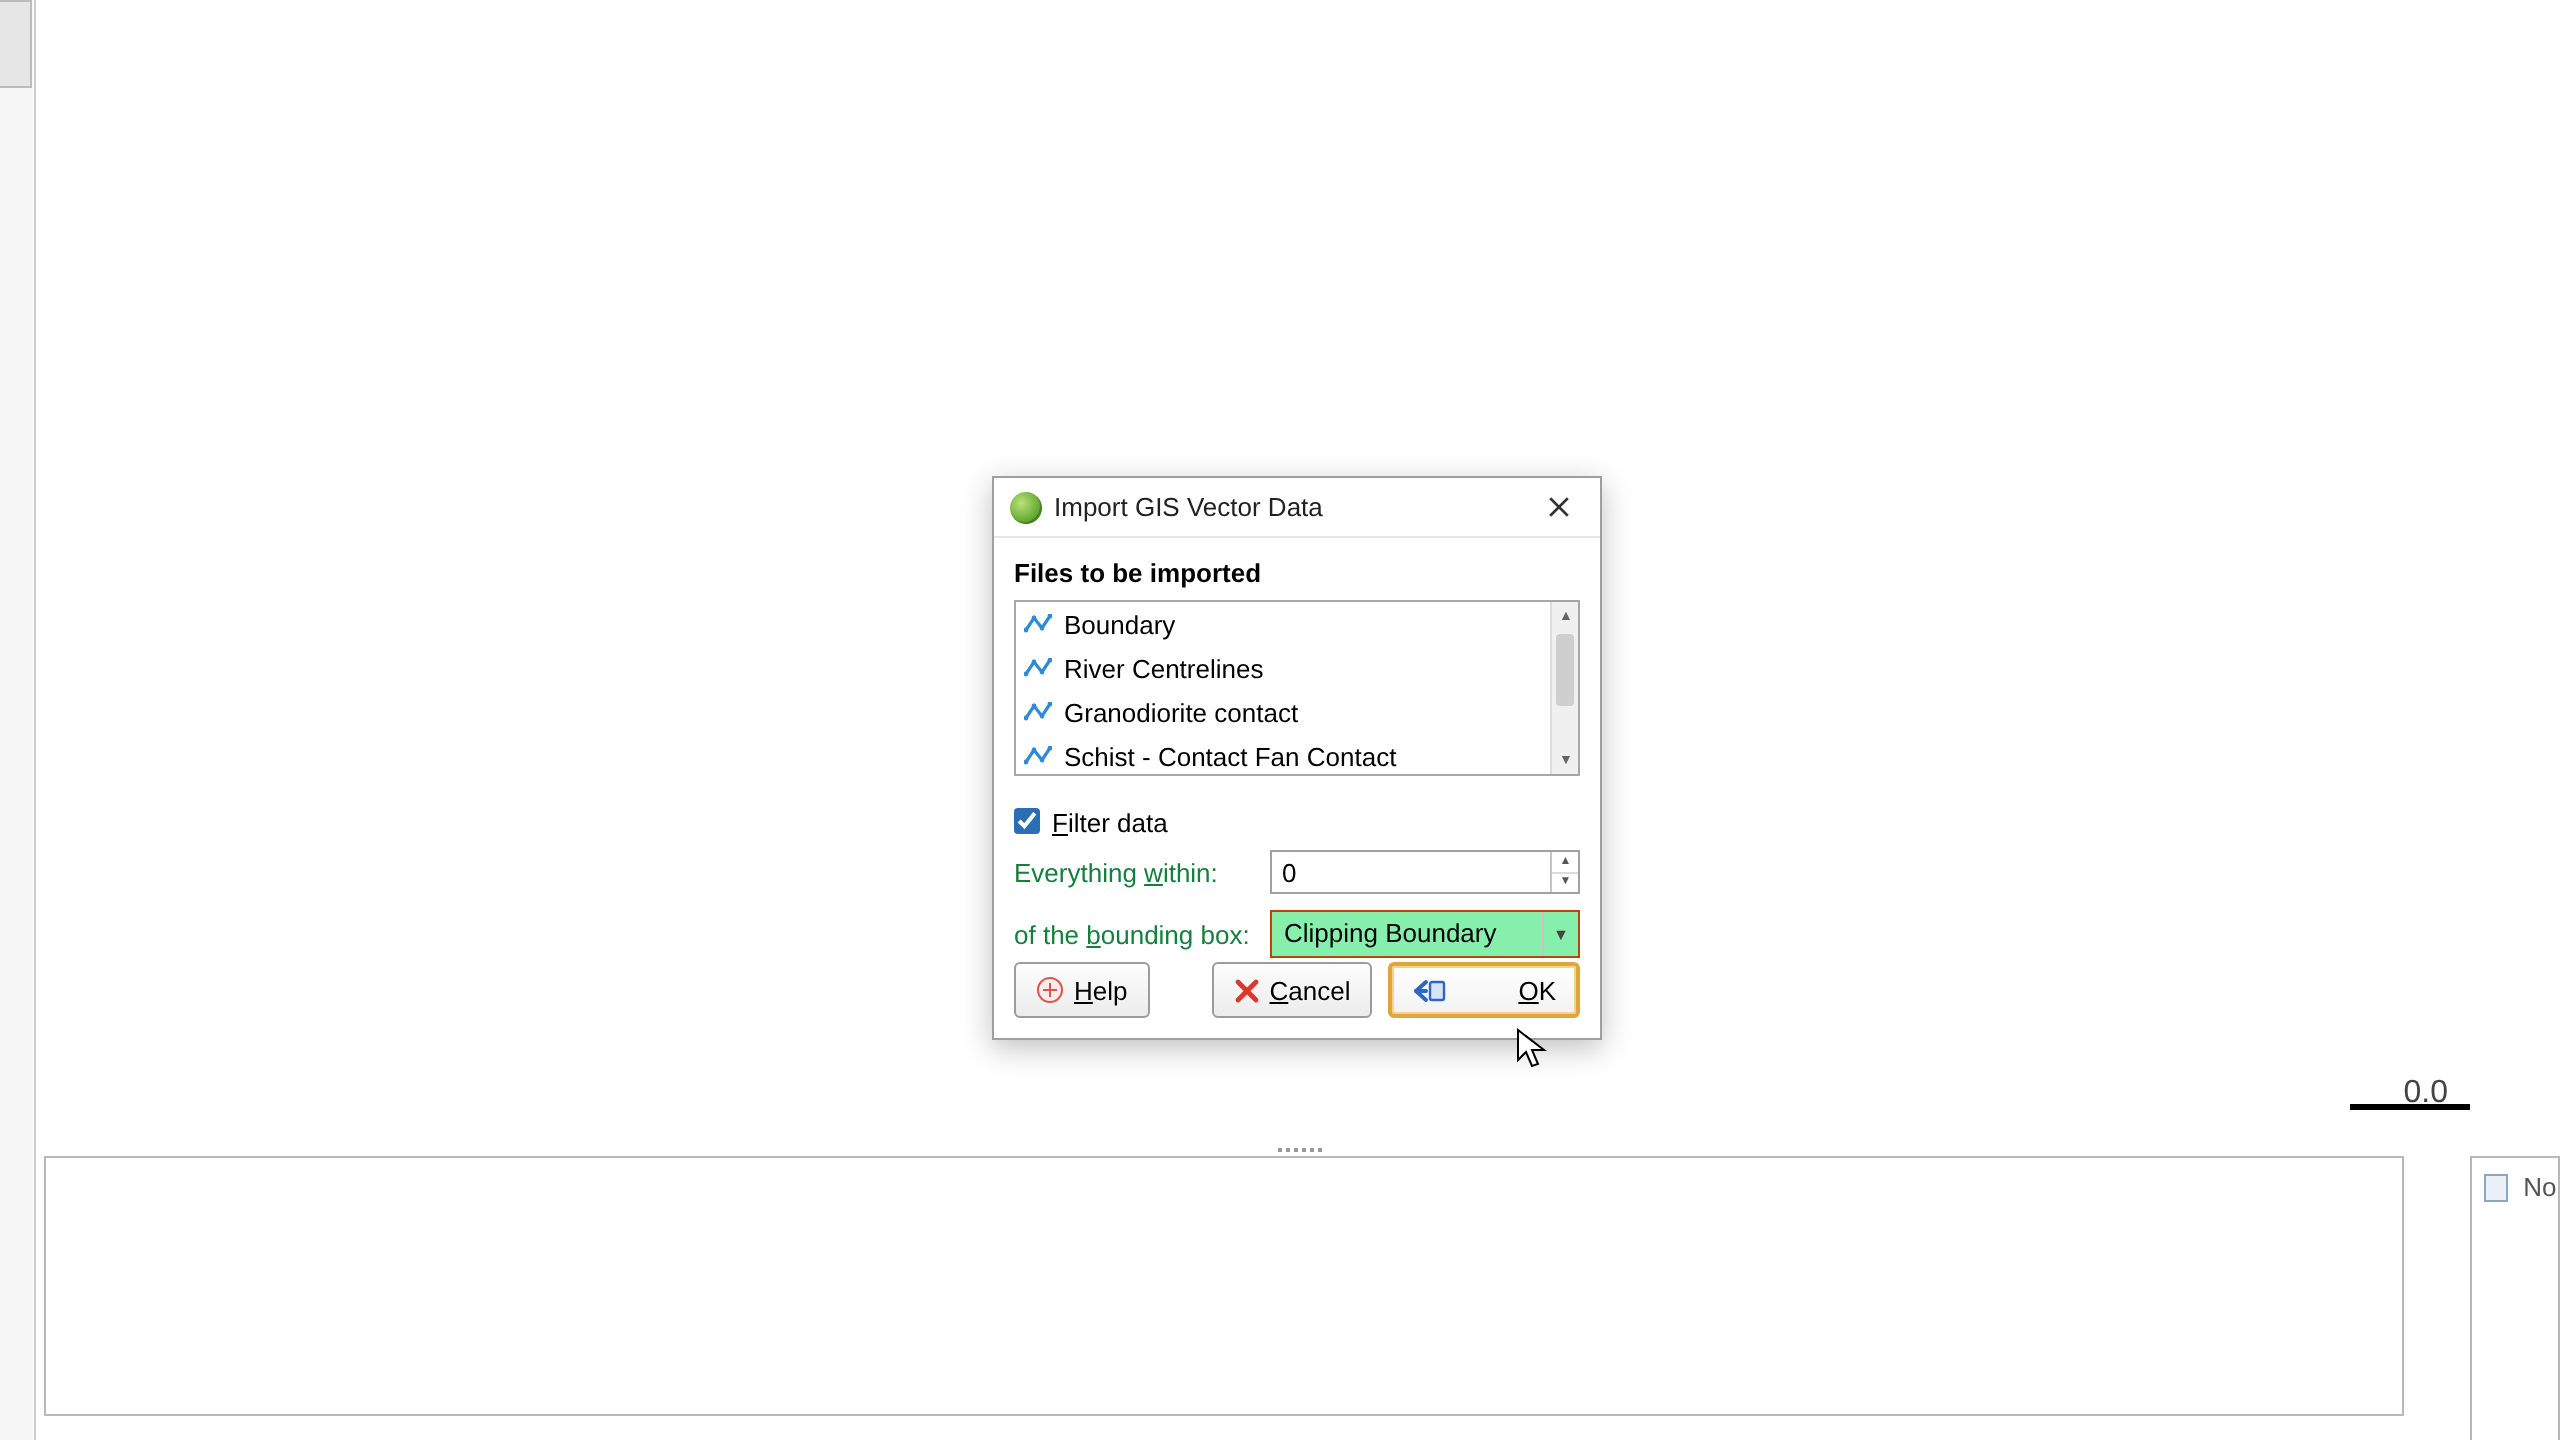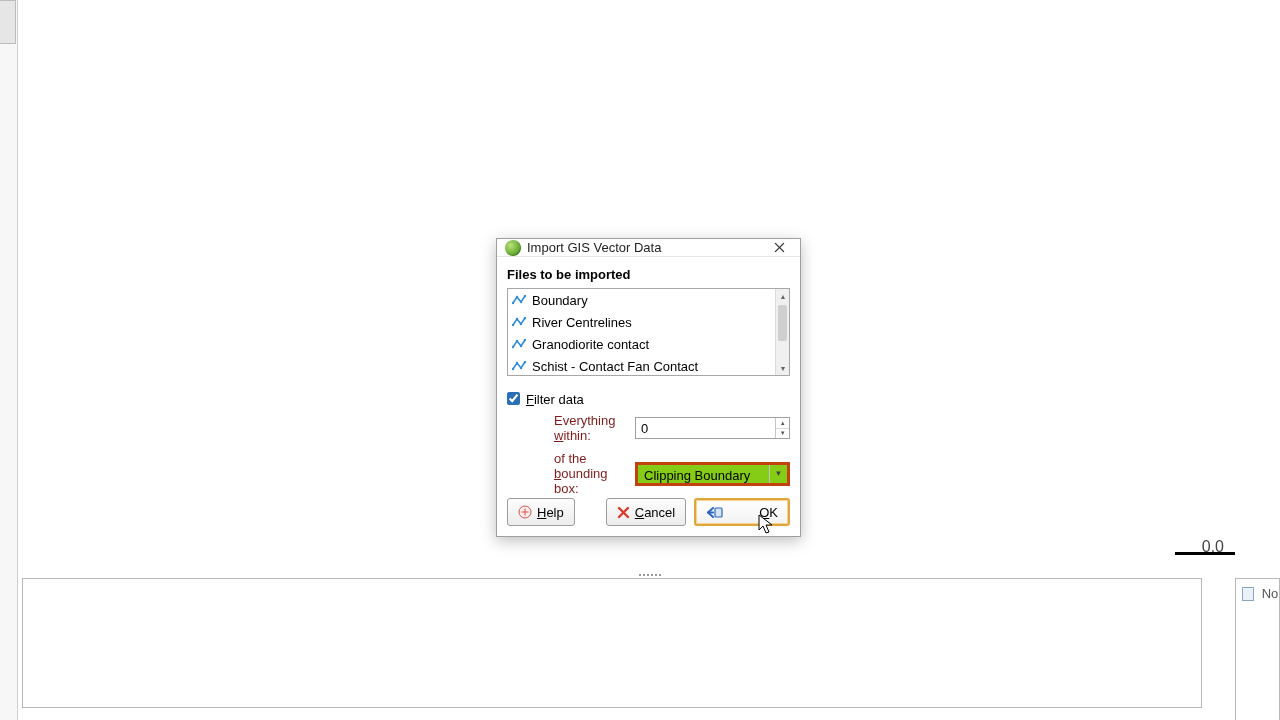--- a/index.html
+++ b/index.html
@@ -107,21 +107,21 @@
   .dialog {
     position: absolute;
     left: 496px;
     top: 238px;
     width: 305px;
     background: #fff;
     border: 1px solid #9f9f9f;
     box-shadow: 0 4px 14px rgba(0,0,0,0.25);
   }
   .titlebar {
-    height: 18px;
+    height: 30px;
     display: flex;
     align-items: center;
     padding: 0 6px 0 8px;
     border-bottom: 1px solid #e6e6e6;
     position: relative;
   }
   .app-icon {
     width: 16px; height: 16px;
     border-radius: 50%;
     background: radial-gradient(circle at 35% 35%, #b9e27a, #5aa328 70%);
@@ -209,21 +209,21 @@
     accent-color: #2a6fb5;
   }
   .u { text-decoration: underline; }
   .form-grid {
     margin-top: 6px;
     display: grid;
     grid-template-columns: 128px 1fr;
     row-gap: 8px;
     align-items: center;
   }
-  .field-label { color:#7f1d1d;margin-left:47px; }
+  .field-label { color:#15803d; }
   .spinbox {
     display:flex;
     border:1px solid #a0a0a0;
     height:22px;
     background:#fff;
   }
   .spinbox input {
     border:none; outline:none;
     padding: 0 5px;
     width: 100%;
@@ -236,23 +236,23 @@
     display:flex; flex-direction:column;
   }
   .spin-btns div {
     flex:1;
     display:flex;align-items:center;justify-content:center;
     font-size:6px; color:#555; cursor:pointer;
   }
   .spin-btns div:first-child { border-bottom:1px solid #dcdcdc; }
   .combo {
     display:flex;
-    border:3px solid #c2410c;
+    border:1px solid #c2410c;
     height:24px;
-    background:#84cc16;
+    background:#86efac;
   }
   .combo .combo-text {
     flex:1;
     padding: 3px 6px;
     white-space:nowrap;
   }
   .combo .combo-btn {
     width:18px;
     border-left:1px solid #c4c4c4;
     display:flex;align-items:center;justify-content:center;

